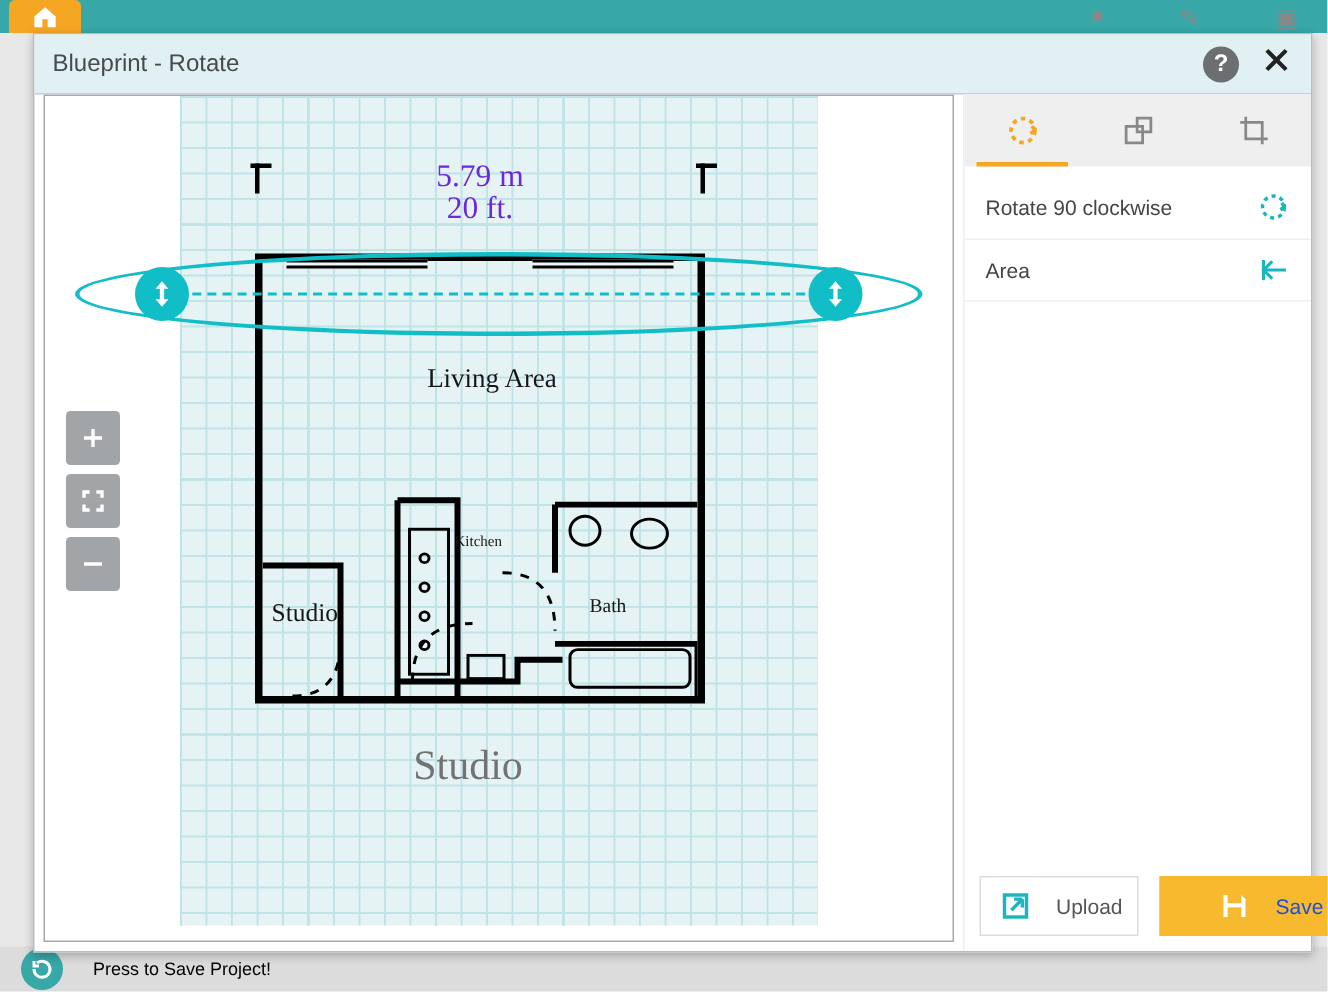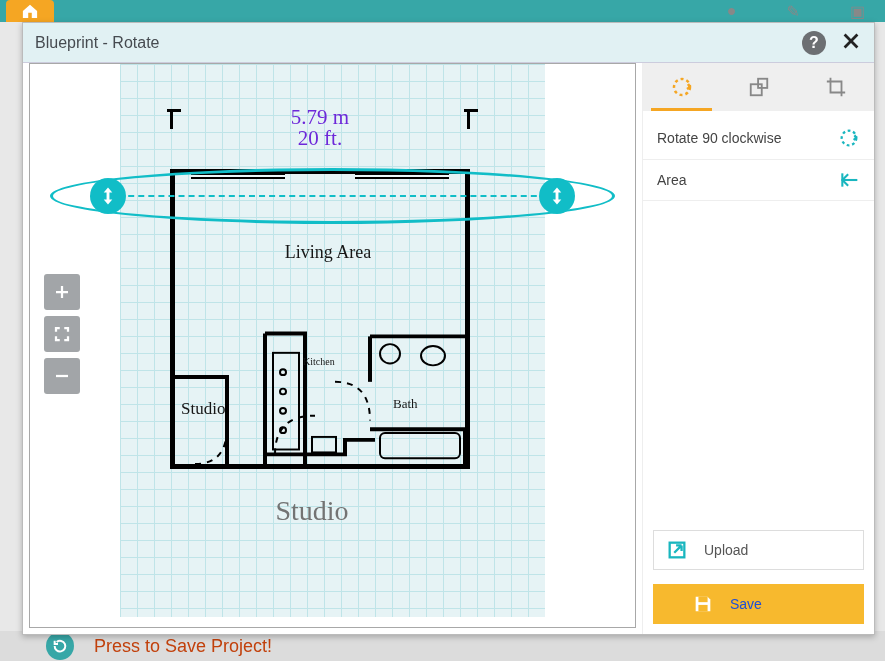--- a/index.html
+++ b/index.html
@@ -17,21 +17,21 @@
     display: flex; align-items: center; justify-content: center;
   }
   .bg-top-icons {
     position: absolute; top: 2px; right: 20px; display: flex; gap: 50px;
   }
   .bg-top-icons span { color: #888; }
 
   .footer-bar {
     position: absolute; left: 0; right: 0; bottom: 0; height: 30px;
     background: #dcdcdc; display: flex; align-items: center;
-    color: #c2410c; font-size: 18px; padding-left: 32px;
+    color: #000000; font-size: 12px;
   }
   .footer-circle {
     width: 28px; height: 28px; border-radius: 14px; background: #37a7a7;
     margin: 0 20px 0 14px; display: flex; align-items: center; justify-content: center;
   }
 
   
   .dialog {
     position: absolute; top: 22px; left: 22px; right: 10px; bottom: 26px;
     background: #fff; border: 1px solid #bbb; box-shadow: 0 2px 6px rgba(0,0,0,.25);
@@ -118,21 +118,21 @@
 
   .action-list { padding:6px 0; }
   .action-row {
     display:flex; align-items:center; justify-content:space-between;
     padding:10px 14px; border-bottom:1px solid #eee; cursor:pointer;
     color:#444; font-size:14px;
   }
   .action-row svg { flex-shrink:0; }
 
   .side-spacer { flex:1; }
-  .side-buttons { padding:0 10px 10px; display:flex; flex-direction:column; gap:14px; }
+  .side-buttons { padding:0 10px 10px; display:flex; flex-direction:row; gap:14px; }
   .side-btn {
     height:40px; border:1px solid #ddd; display:flex; align-items:center;
     padding:0 10px; gap:14px; cursor:pointer; font-size:14px; color:#555;
     background:#fff;
   }
   .side-btn .icon-wrap { width:26px; display:flex; align-items:center; justify-content:center; }
   .side-btn.upload .icon-wrap, .side-btn.clear .icon-wrap { color:#19b6bf; }
   .side-btn.save { background:#f7b92e; border-color:#f7b92e; color:#1d4ed8;padding-left:36px; }
   .side-btn.save .icon-wrap { color:#fff; background:#f7b92e; }
 

